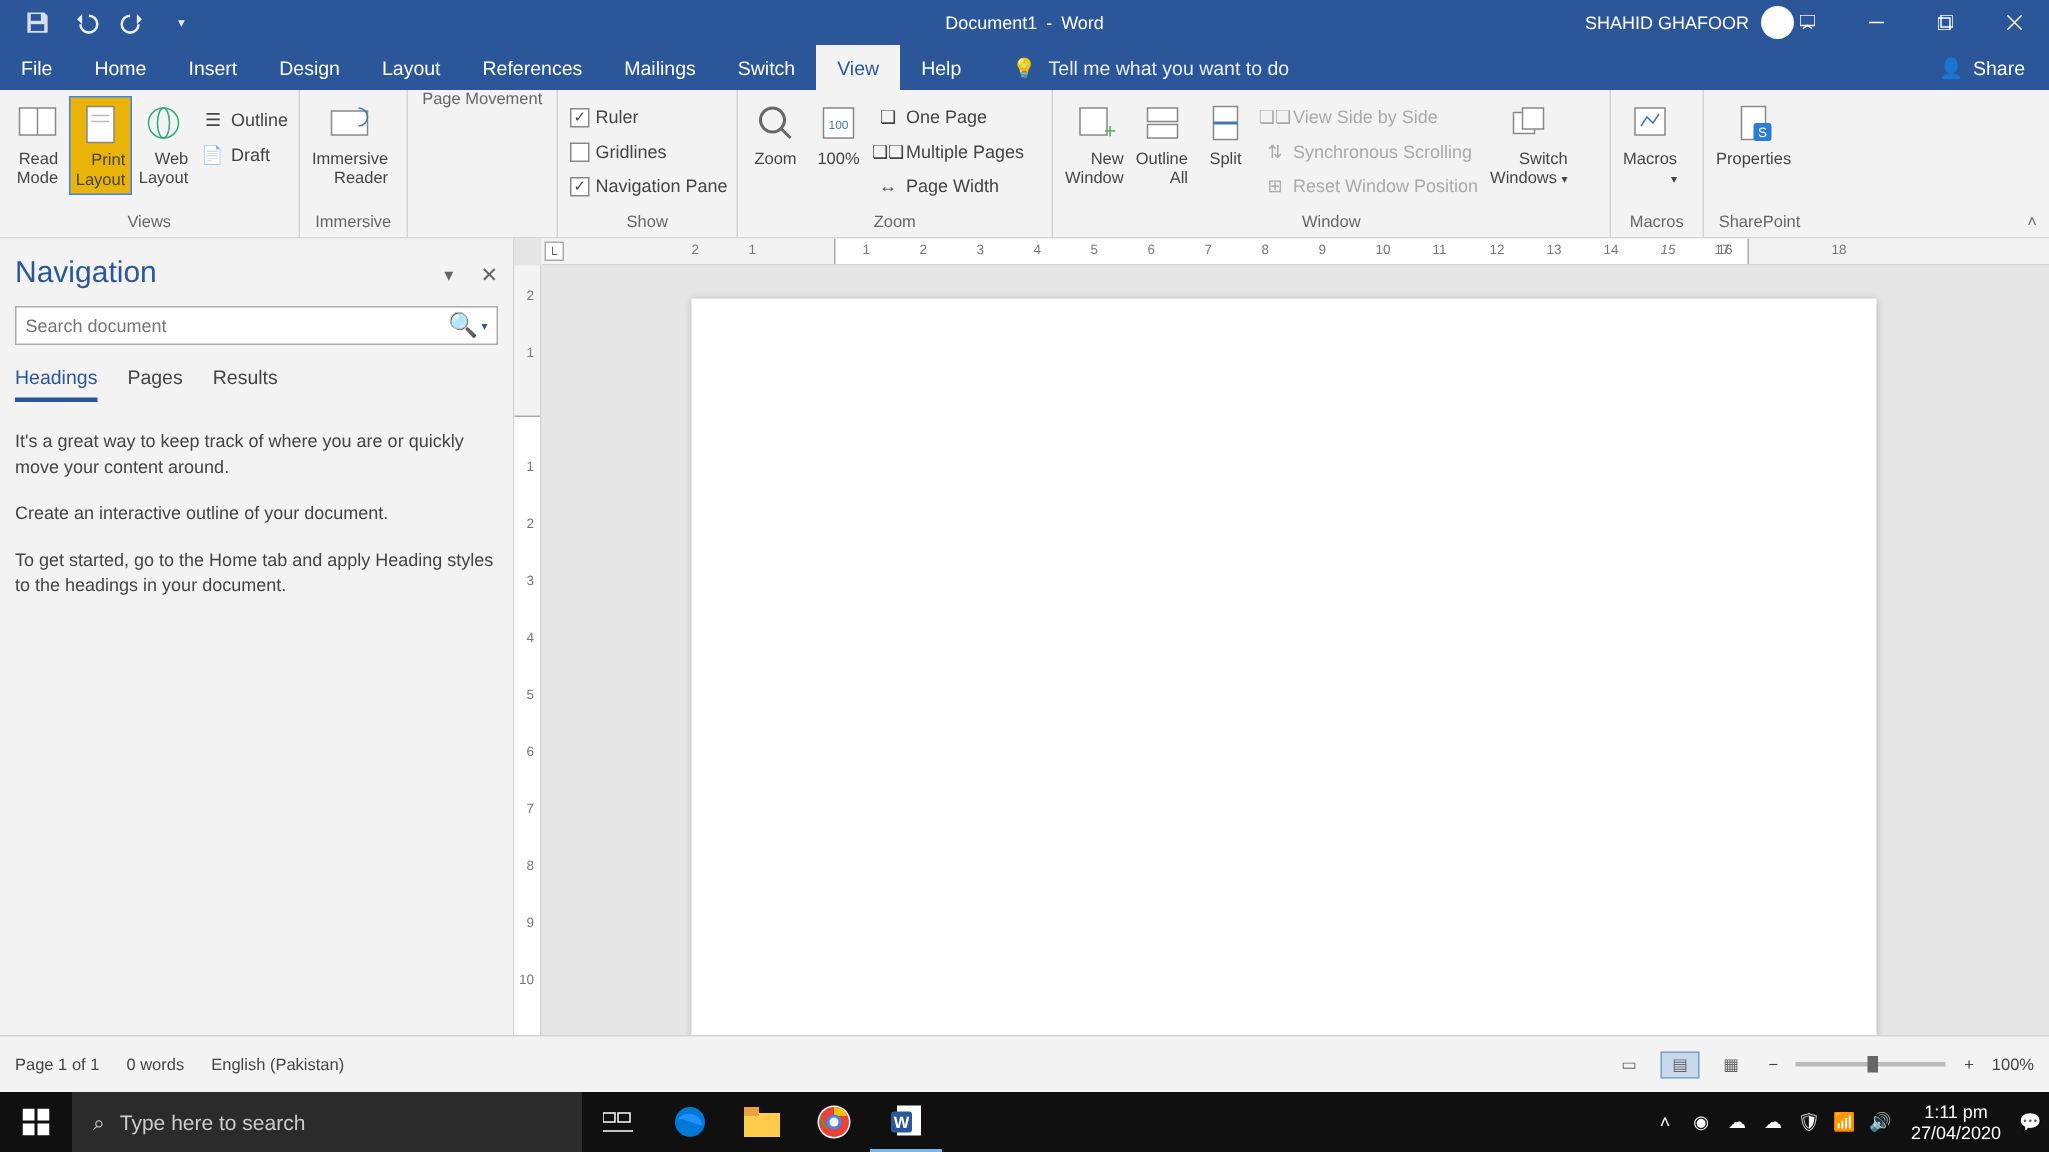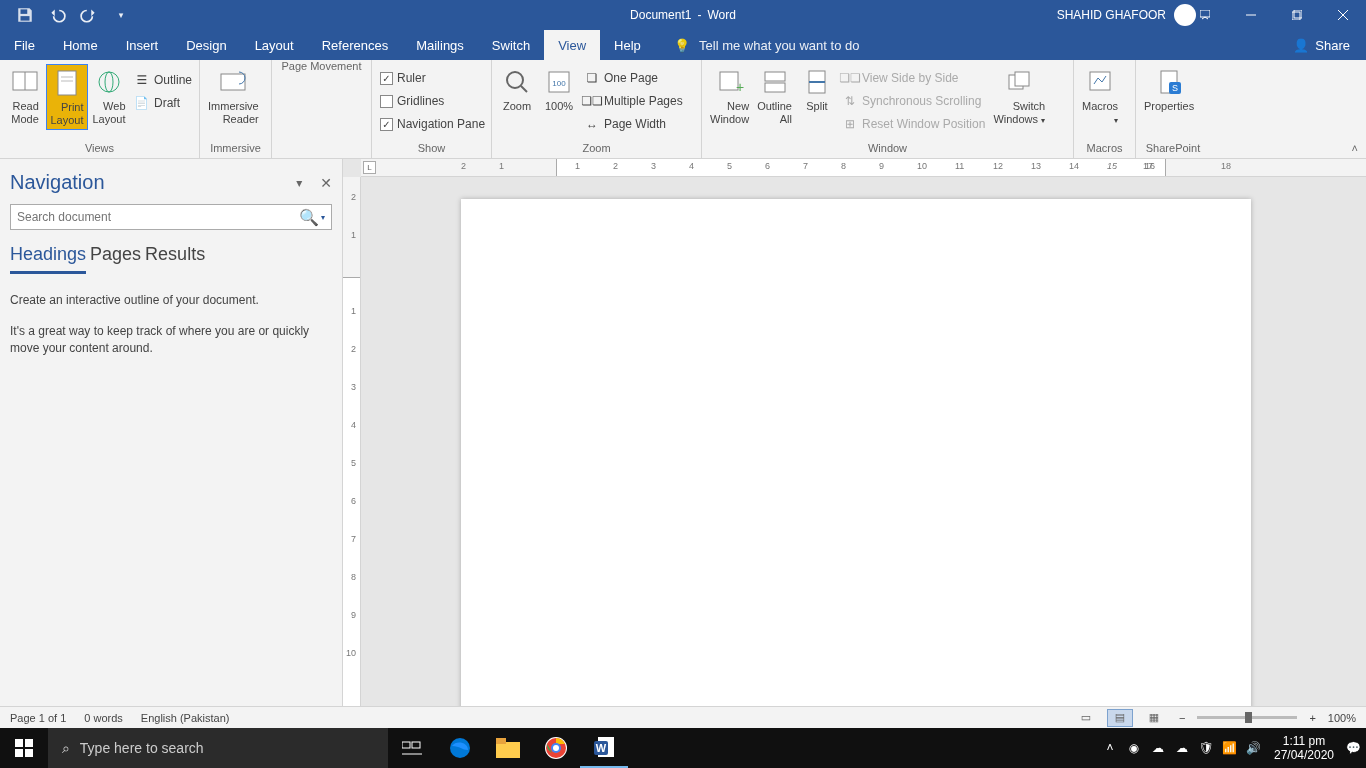--- a/index.html
+++ b/index.html
@@ -43,40 +43,40 @@
 .content{position:absolute;top:159px;left:0;right:0;bottom:40px;background:#e6e6e6;display:flex}
 
 
 .navpane{width:343px;background:#f3f3f3;border-right:1px solid #d4d4d4;padding:12px 10px;position:relative}
 .nav-header{display:flex;align-items:center;justify-content:space-between;margin-bottom:10px}
 .nav-title{font-size:20px;color:#2b579a}
 .nav-close{display:flex;align-items:center;gap:18px;color:#666;font-size:12px}
 .nav-search{position:relative;margin-bottom:14px}
 .nav-search input{width:100%;height:26px;border:1px solid #ababab;padding:0 30px 0 6px;font-size:12px;background:#fff}
 .nav-search .sbtn{position:absolute;right:2px;top:2px;width:36px;height:22px;display:flex;align-items:center;justify-content:center;gap:2px;color:#2b579a}
-.nav-tabs{display:flex;gap:4px;font-size:18px;color:#444;margin-bottom:18px}
+.nav-tabs{display:flex;gap:20px;font-size:13px;color:#444;margin-bottom:18px}
 .nav-tab{padding-bottom:6px;cursor:pointer}
 .nav-tab.active{color:#2b579a;border-bottom:3px solid #2b579a}
 .nav-body{font-size:12px;color:#444;line-height:17px}
 .nav-body p{margin-bottom:14px}
 
 
 .docarea{flex:1;position:relative;background:#e6e6e6}
 .hruler{position:absolute;top:0;left:18px;right:0;height:18px;background:#f3f3f3;border-bottom:1px solid #d4d4d4;font-size:9px;color:#666;overflow:hidden}
 .hruler .tab-ind{position:absolute;left:2px;top:2px;width:13px;height:13px;border:1px solid #aaa;background:#fff;font-size:8px;display:flex;align-items:center;justify-content:center}
 .vruler{position:absolute;top:18px;left:0;width:18px;bottom:0;background:#f3f3f3;border-right:1px solid #d4d4d4;font-size:9px;color:#666}
 .vruler .white{position:absolute;left:0;right:0;top:100px;height:430px;background:#fff;border-top:1px solid #aaa;border-bottom:1px solid #aaa}
 .page-scroll{position:absolute;top:18px;left:18px;right:0;bottom:0;overflow:hidden}
 .page{position:absolute;top:22px;left:100px;width:790px;height:900px;background:#fff;box-shadow:0 0 5px rgba(0,0,0,.25)}
 .hrule-nums{position:absolute;left:100px;top:2px;right:0;height:16px;display:flex}
 .hrule-nums span{position:absolute;font-size:9px;color:#777}
 .hrule-white{position:absolute;top:0;height:18px;left:195px;width:610px;background:#fff;border-left:1px solid #aaa;border-right:1px solid #aaa}
 
 
-.status{position:absolute;bottom:40px;left:0;right:0;height:22px;background:#f3f3f3;border-top:1px solid #d4d4d4;display:flex;align-items:center;font-size:11px;color:#444;padding:0 10px}
+.status{position:absolute;bottom:40px;left:0;right:0;height:38px;background:#f3f3f3;border-top:1px solid #d4d4d4;display:flex;align-items:center;font-size:11px;color:#444;padding:0 10px}
 .status .left{display:flex;gap:18px}
 .status .right{position:absolute;right:10px;display:flex;align-items:center;gap:8px}
 .view-btn{width:26px;height:18px;display:flex;align-items:center;justify-content:center;color:#666;border:1px solid transparent}
 .view-btn.active{background:#c9d8ec;border:1px solid #7da2ce}
 .zoom-track{width:100px;height:3px;background:#bbb;position:relative}
 .zoom-thumb{position:absolute;left:48px;top:-4px;width:7px;height:11px;background:#666}
 
 
 .taskbar{position:absolute;bottom:0;left:0;right:0;height:40px;background:#101010;display:flex;align-items:center;color:#fff}
 .start{width:48px;height:40px;display:flex;align-items:center;justify-content:center}
@@ -402,22 +402,23 @@
     <div class="nav-search">
       <input placeholder="Search document" style="">
       <span class="sbtn">🔍 <span style="font-size:8px">▾</span></span>
     </div>
     <div class="nav-tabs">
       <span class="nav-tab active">Headings</span>
       <span class="nav-tab">Pages</span>
       <span class="nav-tab">Results</span>
     </div>
     <div class="nav-body">
+      <p>It's a great way to keep track of where you are or quickly move your content around.</p>
       <p>Create an interactive outline of your document.</p>
-      <p>It's a great way to keep track of where you are or quickly move your content around.</p>
+      <p>To get started, go to the Home tab and apply Heading styles to the headings in your document.</p>
     </div>
   </div>
   <div class="docarea">
     <div class="hruler">
       <span class="tab-ind">L</span>
       <div class="hrule-white"></div>
       <div class="hrule-nums" id="hrule-nums">
           <span style="left: 0px;">2</span>
           <span style="left: 38px;">1</span>
           <span style="left: 76px;"></span>

